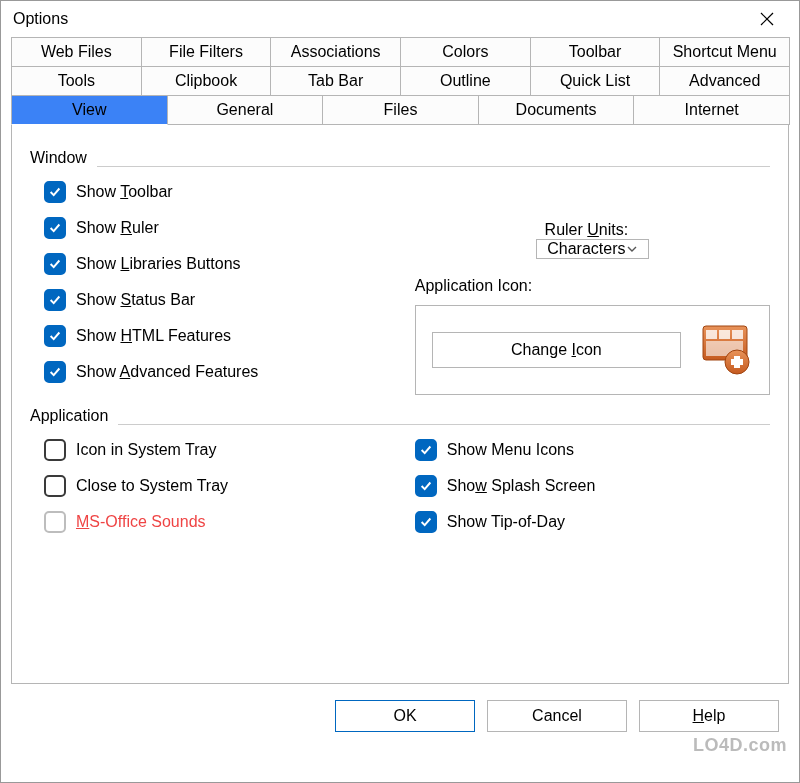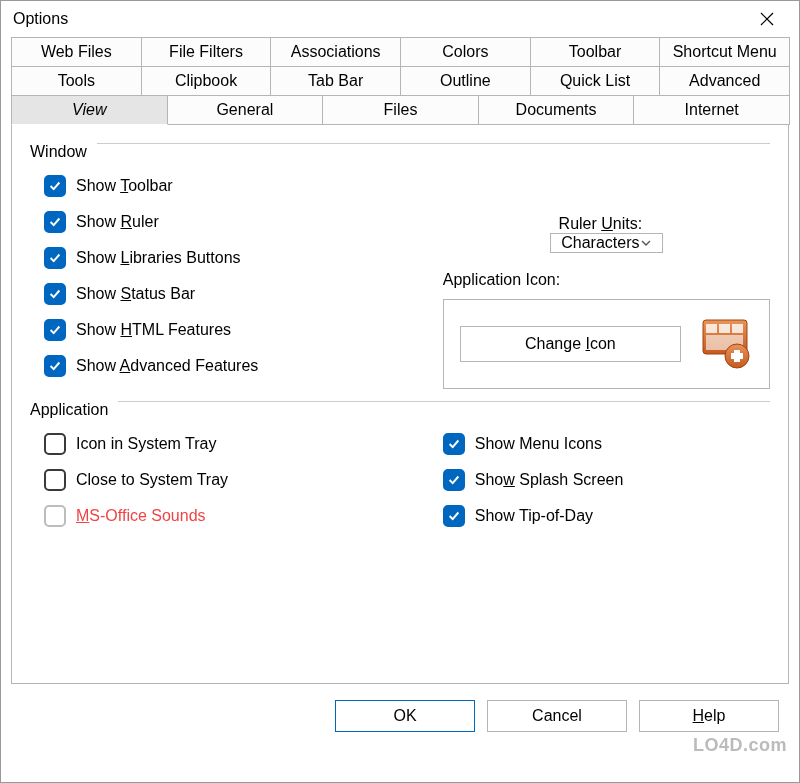--- a/index.html
+++ b/index.html
@@ -54,52 +54,50 @@
       background: #fcfcfc;
       padding: 5px 0;
       font-size: 16px;
       text-align: center;
       cursor: pointer;
       margin-right: -1px;
       margin-bottom: -1px;
       flex: 1;
     }
     .tab.active {
-      background: #e5e5e5;
+      background: #3b82f6;
       position: relative;
       z-index: 2;
       border-bottom: 1px solid #fff;
-      font-style: italic;
     }
     .tab-content {
       border: 1px solid #b5b5b5;
       border-top: 1px solid #b5b5b5;
       padding: 18px 18px 10px 18px;
       background: #fff;
       min-height: 560px;
     }
     .section-header {
       display: flex;
-      align-items: flex-start;
-      font-size: 16px;
-      margin: 0 0 14px 0;
+      align-items: flex-end;
+      font-size: 16px;
+      margin: 6px 0 14px 0;
       color: #000;
     }
     .section-header .label {
       margin-right: 10px;
       white-space: nowrap;
     }
     .section-header .line {
       flex: 1;
       height: 1px;
       background: #ccc;
     }
     .columns {
       display: flex;
-      gap: 28px;
     }
     .col-left {
       flex: 0 0 52%;
     }
     .col-right {
       flex: 1;
     }
     .checkbox-row {
       display: flex;
       align-items: center;

